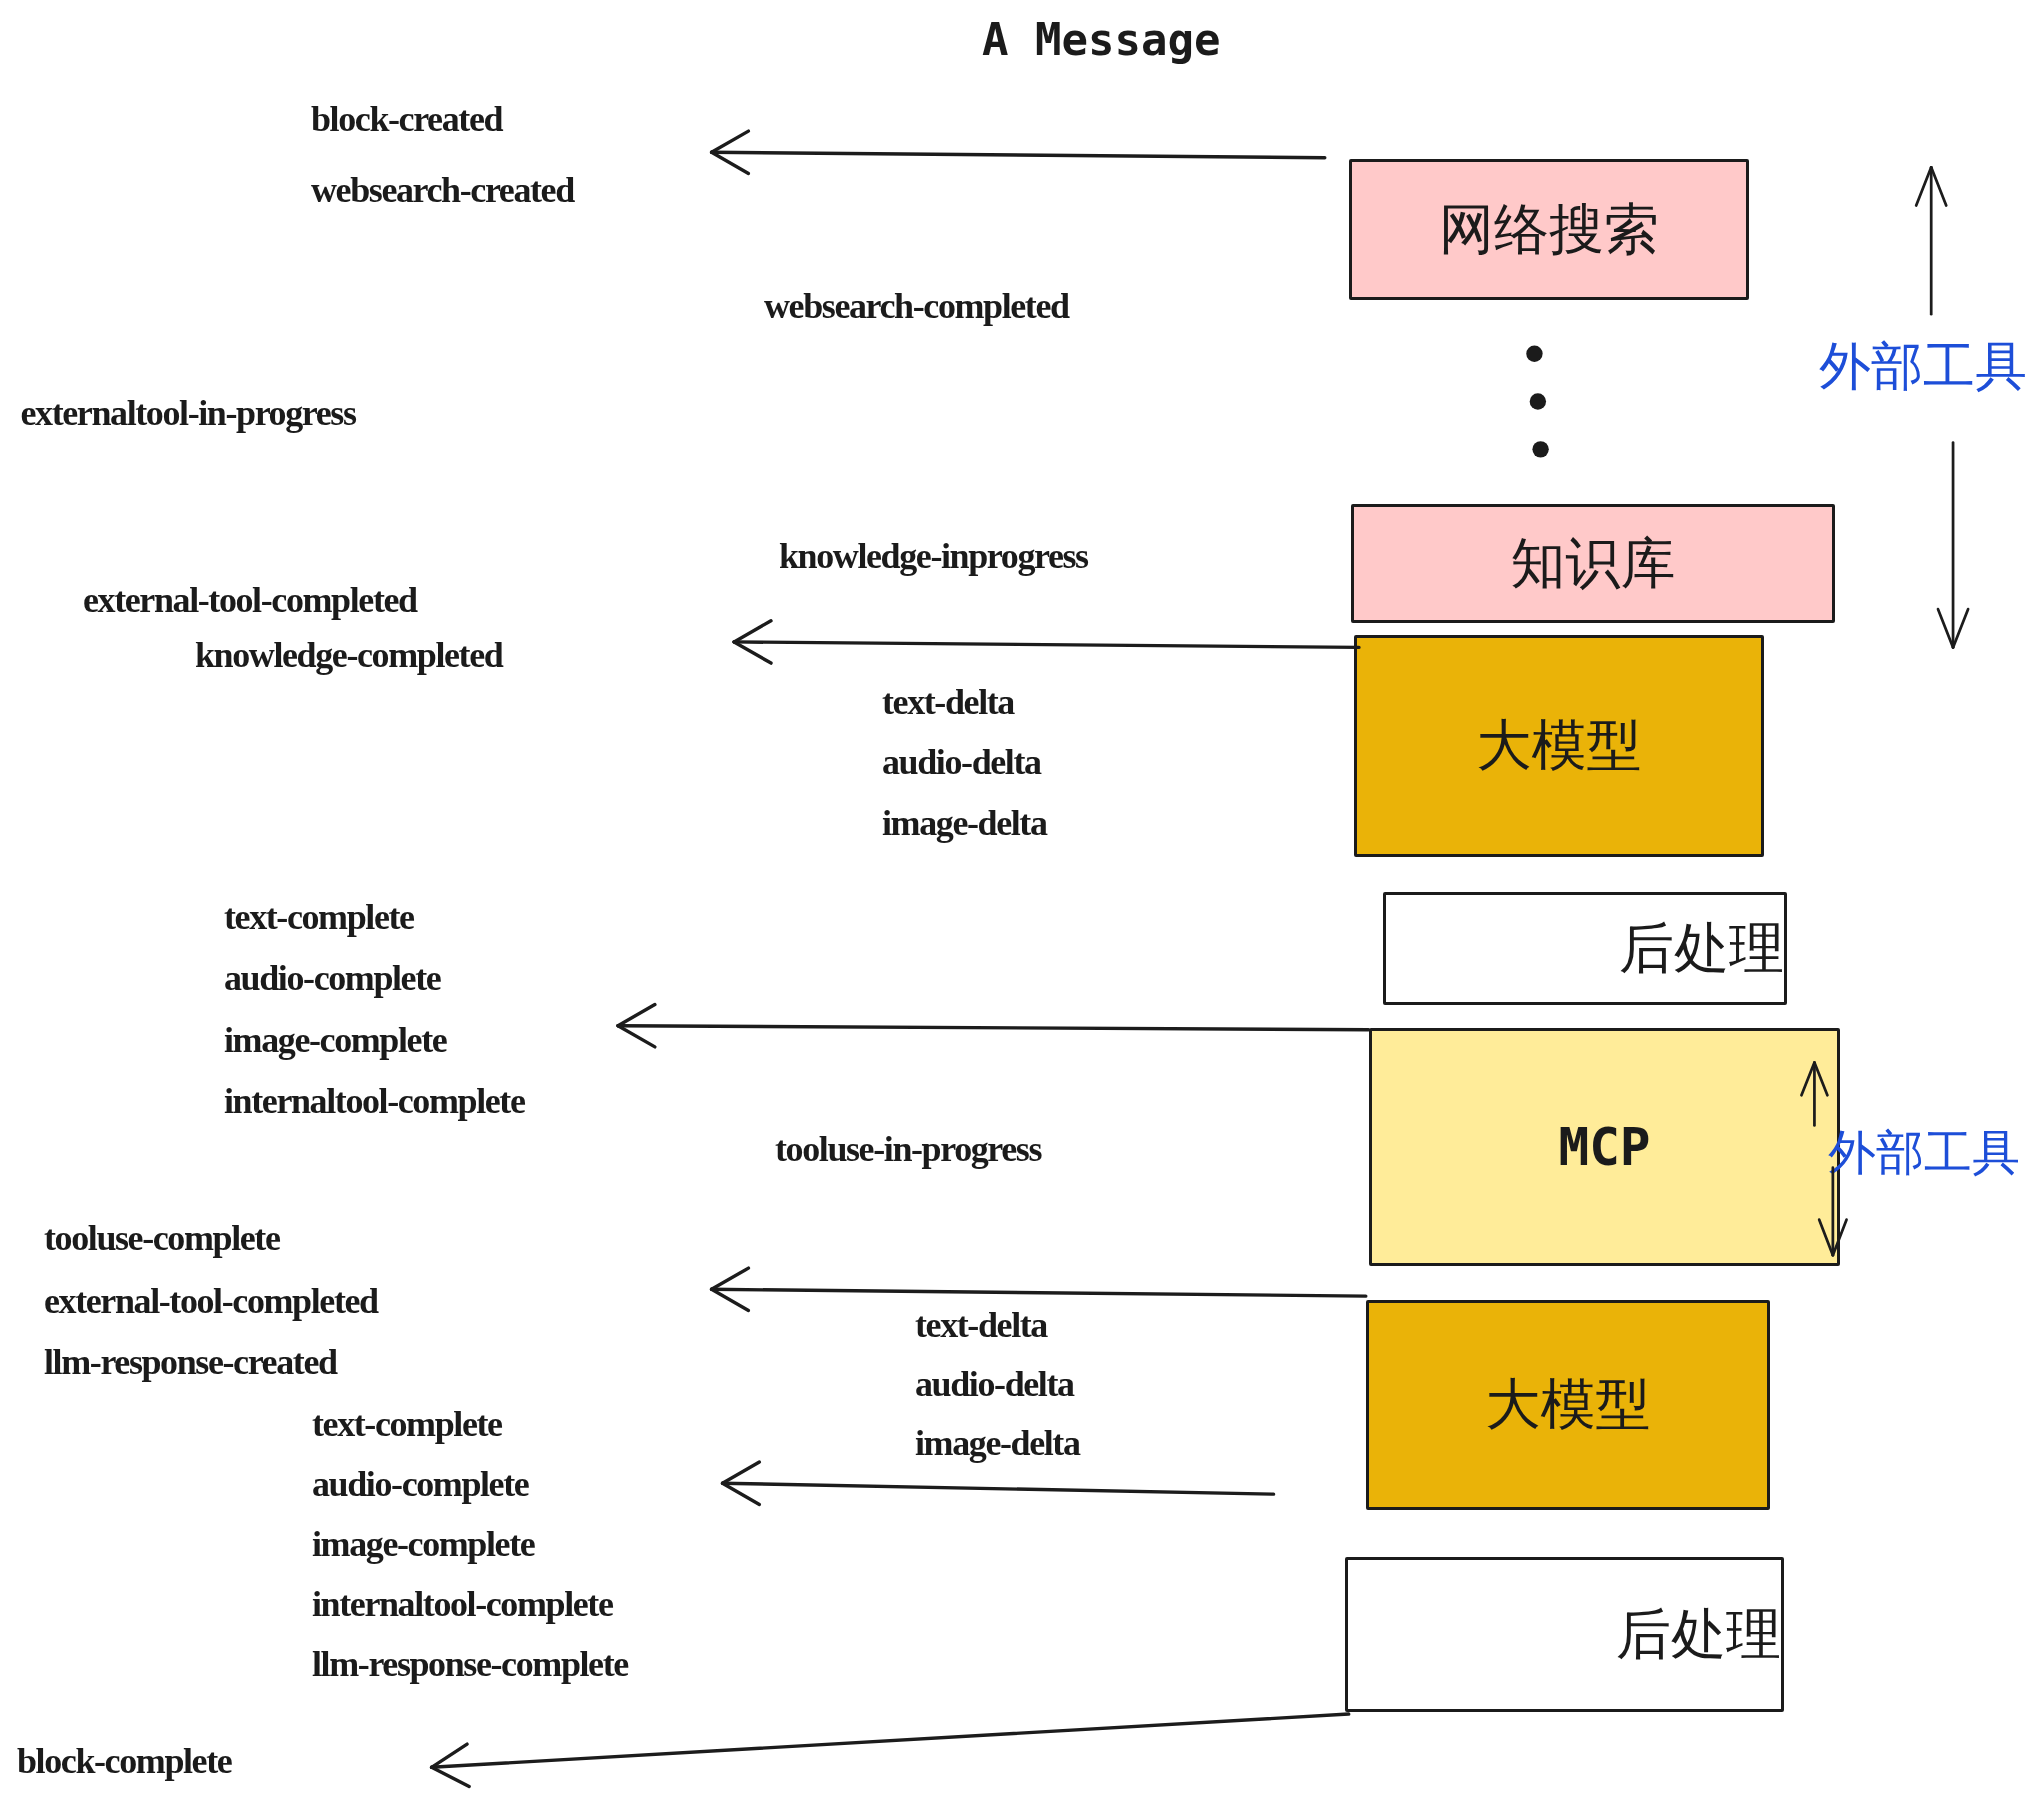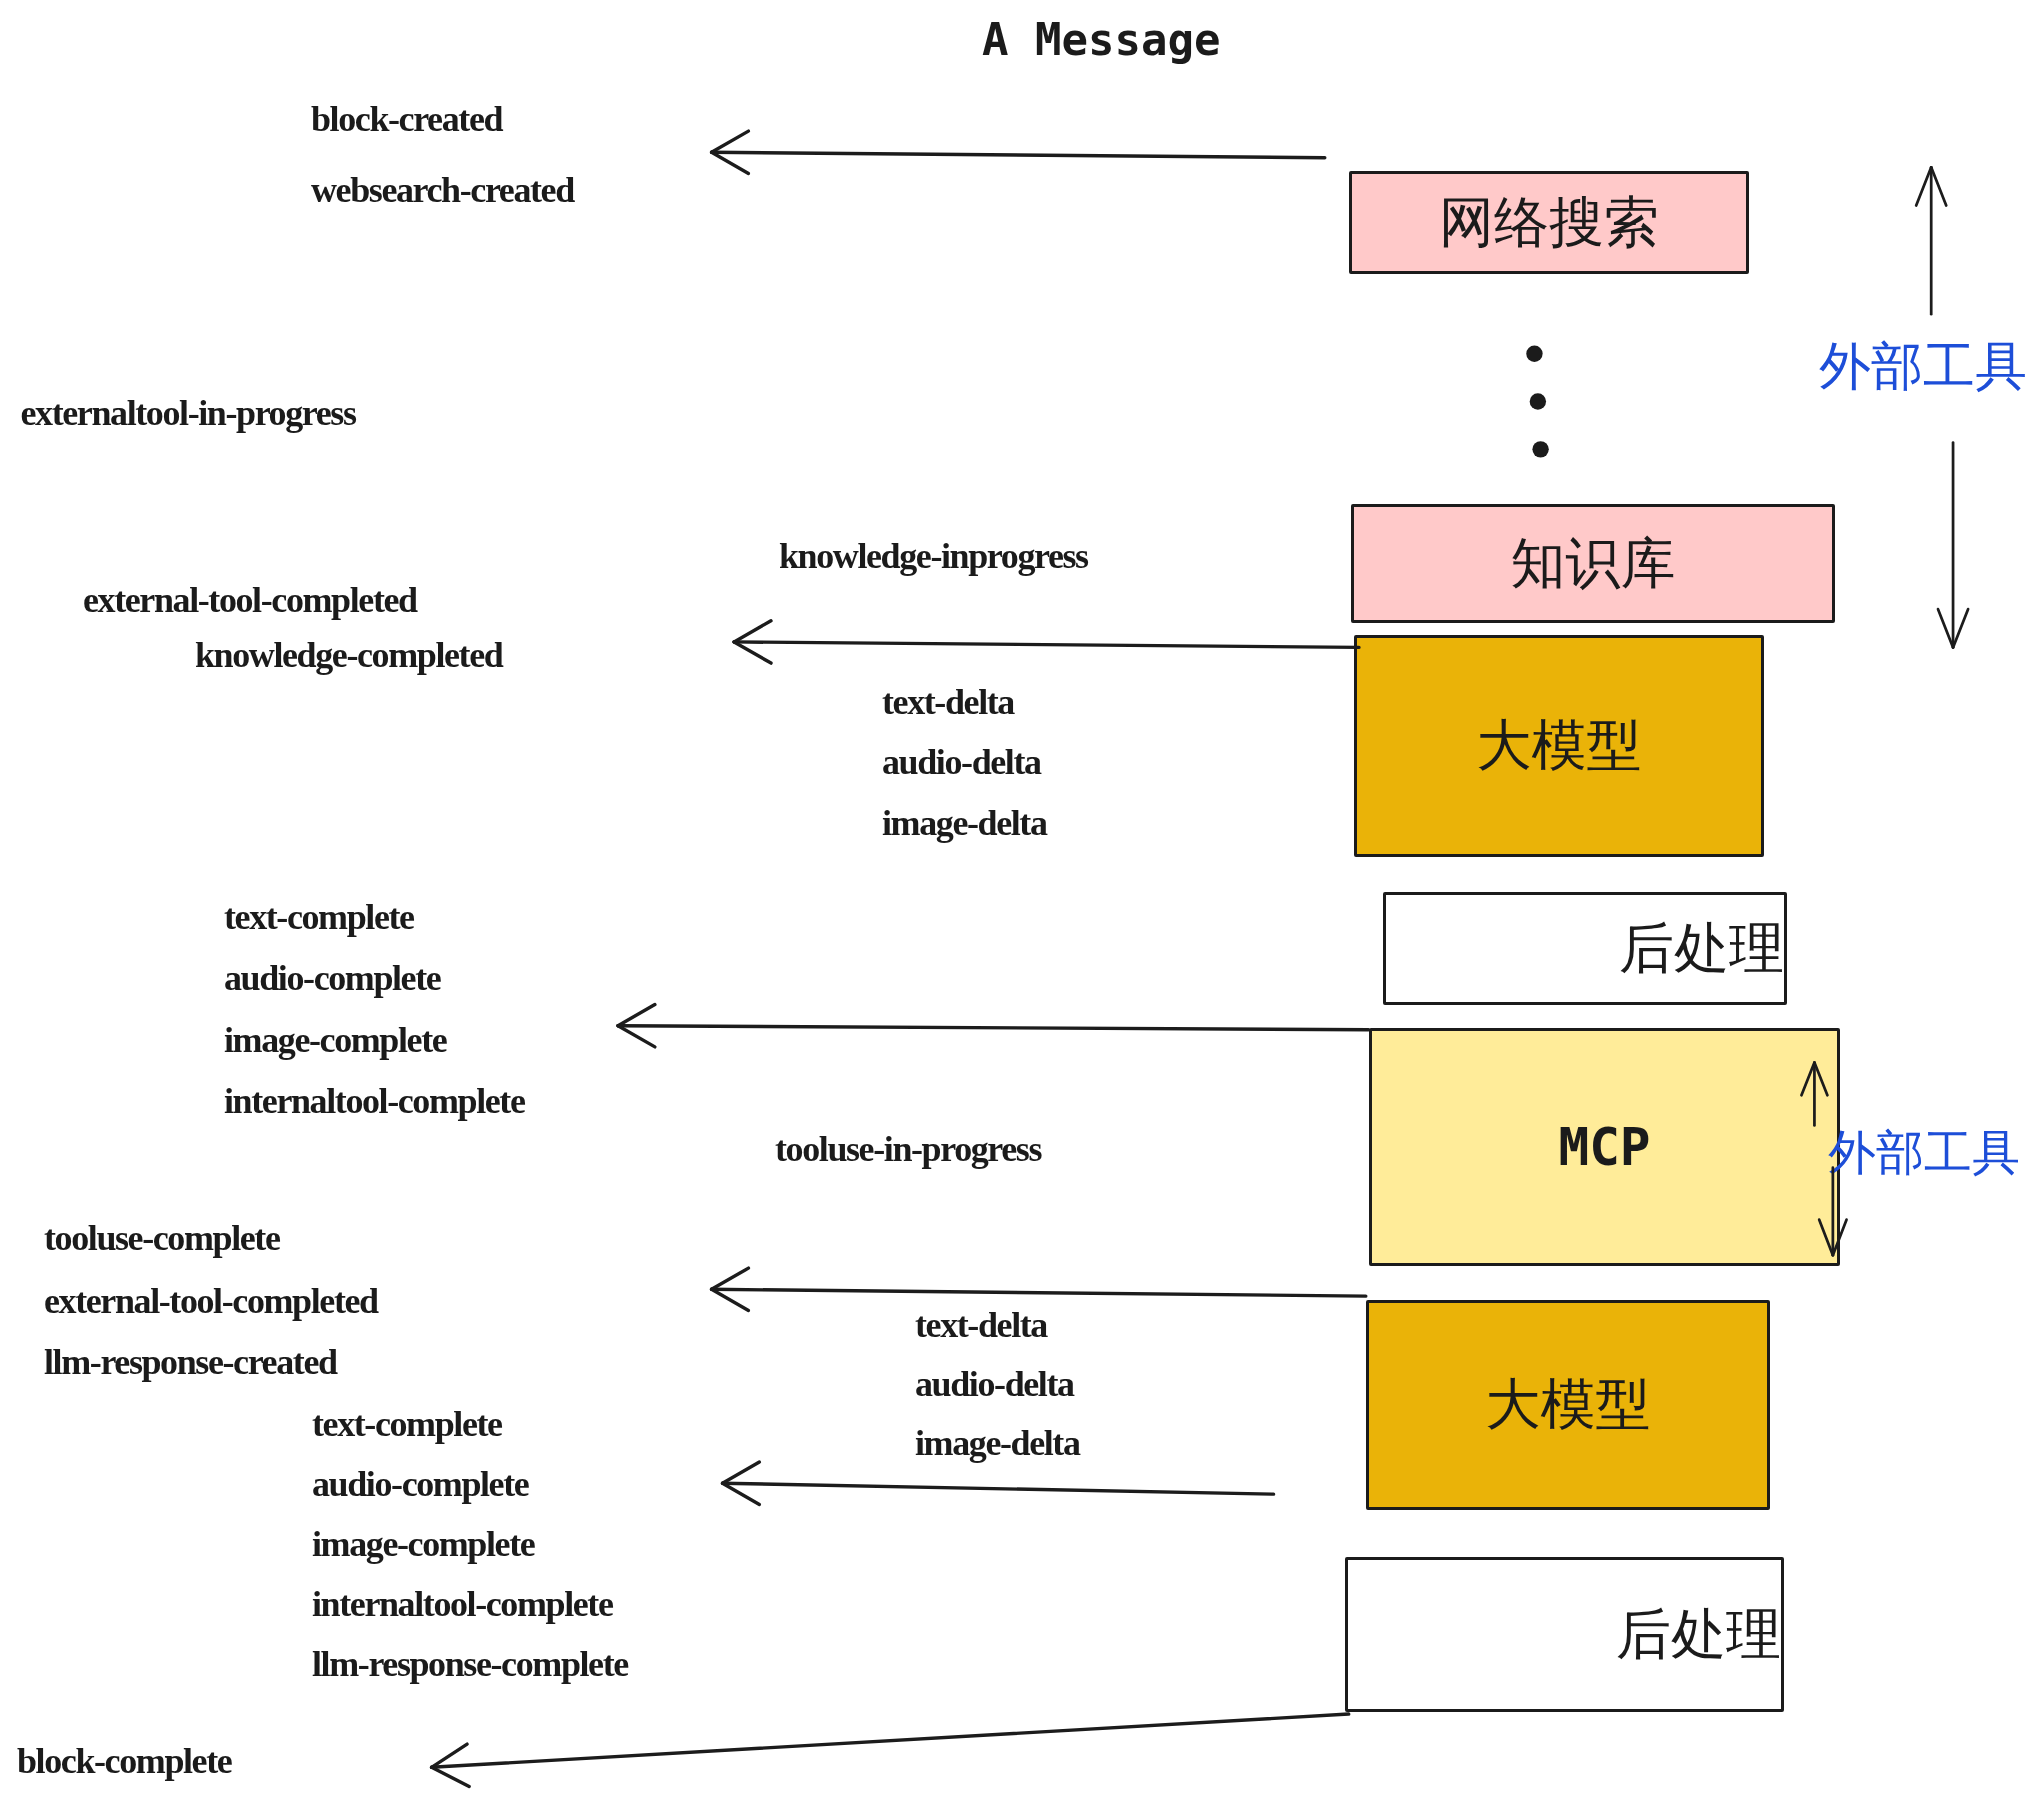--- a/index.html
+++ b/index.html
@@ -21,20 +21,21 @@
 </style>
 </head>
 <body>
 
 <div id="canvas">
 
   <div class="title" style="left:982px;top:13.7px">A Message</div>
 
   <div class="ev" style="left:311px;top:101px">block-created</div>
   <div class="ev" style="left:311px;top:172px">websearch-created</div>
+  <div class="ev" style="left:764px;top:288px">websearch-completed</div>
   <div class="ev" style="left:20.5px;top:395px">externaltool-in-progress</div>
   <div class="ev" style="left:779px;top:538px">knowledge-inprogress</div>
   <div class="ev" style="left:83px;top:582px">external-tool-completed</div>
   <div class="ev" style="left:195px;top:637px">knowledge-completed</div>
   <div class="ev" style="left:882px;top:684px">text-delta</div>
   <div class="ev" style="left:882px;top:744px">audio-delta</div>
   <div class="ev" style="left:882px;top:805px">image-delta</div>
   <div class="ev" style="left:224px;top:899px">text-complete</div>
   <div class="ev" style="left:224px;top:960px">audio-complete</div>
   <div class="ev" style="left:224px;top:1022px">image-complete</div>
@@ -46,21 +47,21 @@
   <div class="ev" style="left:312px;top:1406px">text-complete</div>
   <div class="ev" style="left:312px;top:1466px">audio-complete</div>
   <div class="ev" style="left:312px;top:1526px">image-complete</div>
   <div class="ev" style="left:312px;top:1586px">internaltool-complete</div>
   <div class="ev" style="left:312px;top:1646px">llm-response-complete</div>
   <div class="ev" style="left:915px;top:1307px">text-delta</div>
   <div class="ev" style="left:915px;top:1366px">audio-delta</div>
   <div class="ev" style="left:915px;top:1425px">image-delta</div>
   <div class="ev" style="left:17px;top:1743px">block-complete</div>
 
-  <div class="box fill-pink" style="left:1349px;top:171px;width:400px;height:103px">
+  <div class="box fill-pink" style="left:1349px;top:159px;width:400px;height:141px">
     <span class="box-label">网络搜索</span>
   </div>
   <div class="box fill-pink" style="left:1351px;top:504px;width:484px;height:119px">
     <span class="box-label">知识库</span>
   </div>
   <div class="box fill-green" style="left:1354px;top:635px;width:410px;height:222px">
     <span class="box-label">大模型</span>
   </div>
   <div class="box fill-white" style="left:1383px;top:892px;width:404px;height:113px">
     <span class="box-label">后处理</span>

